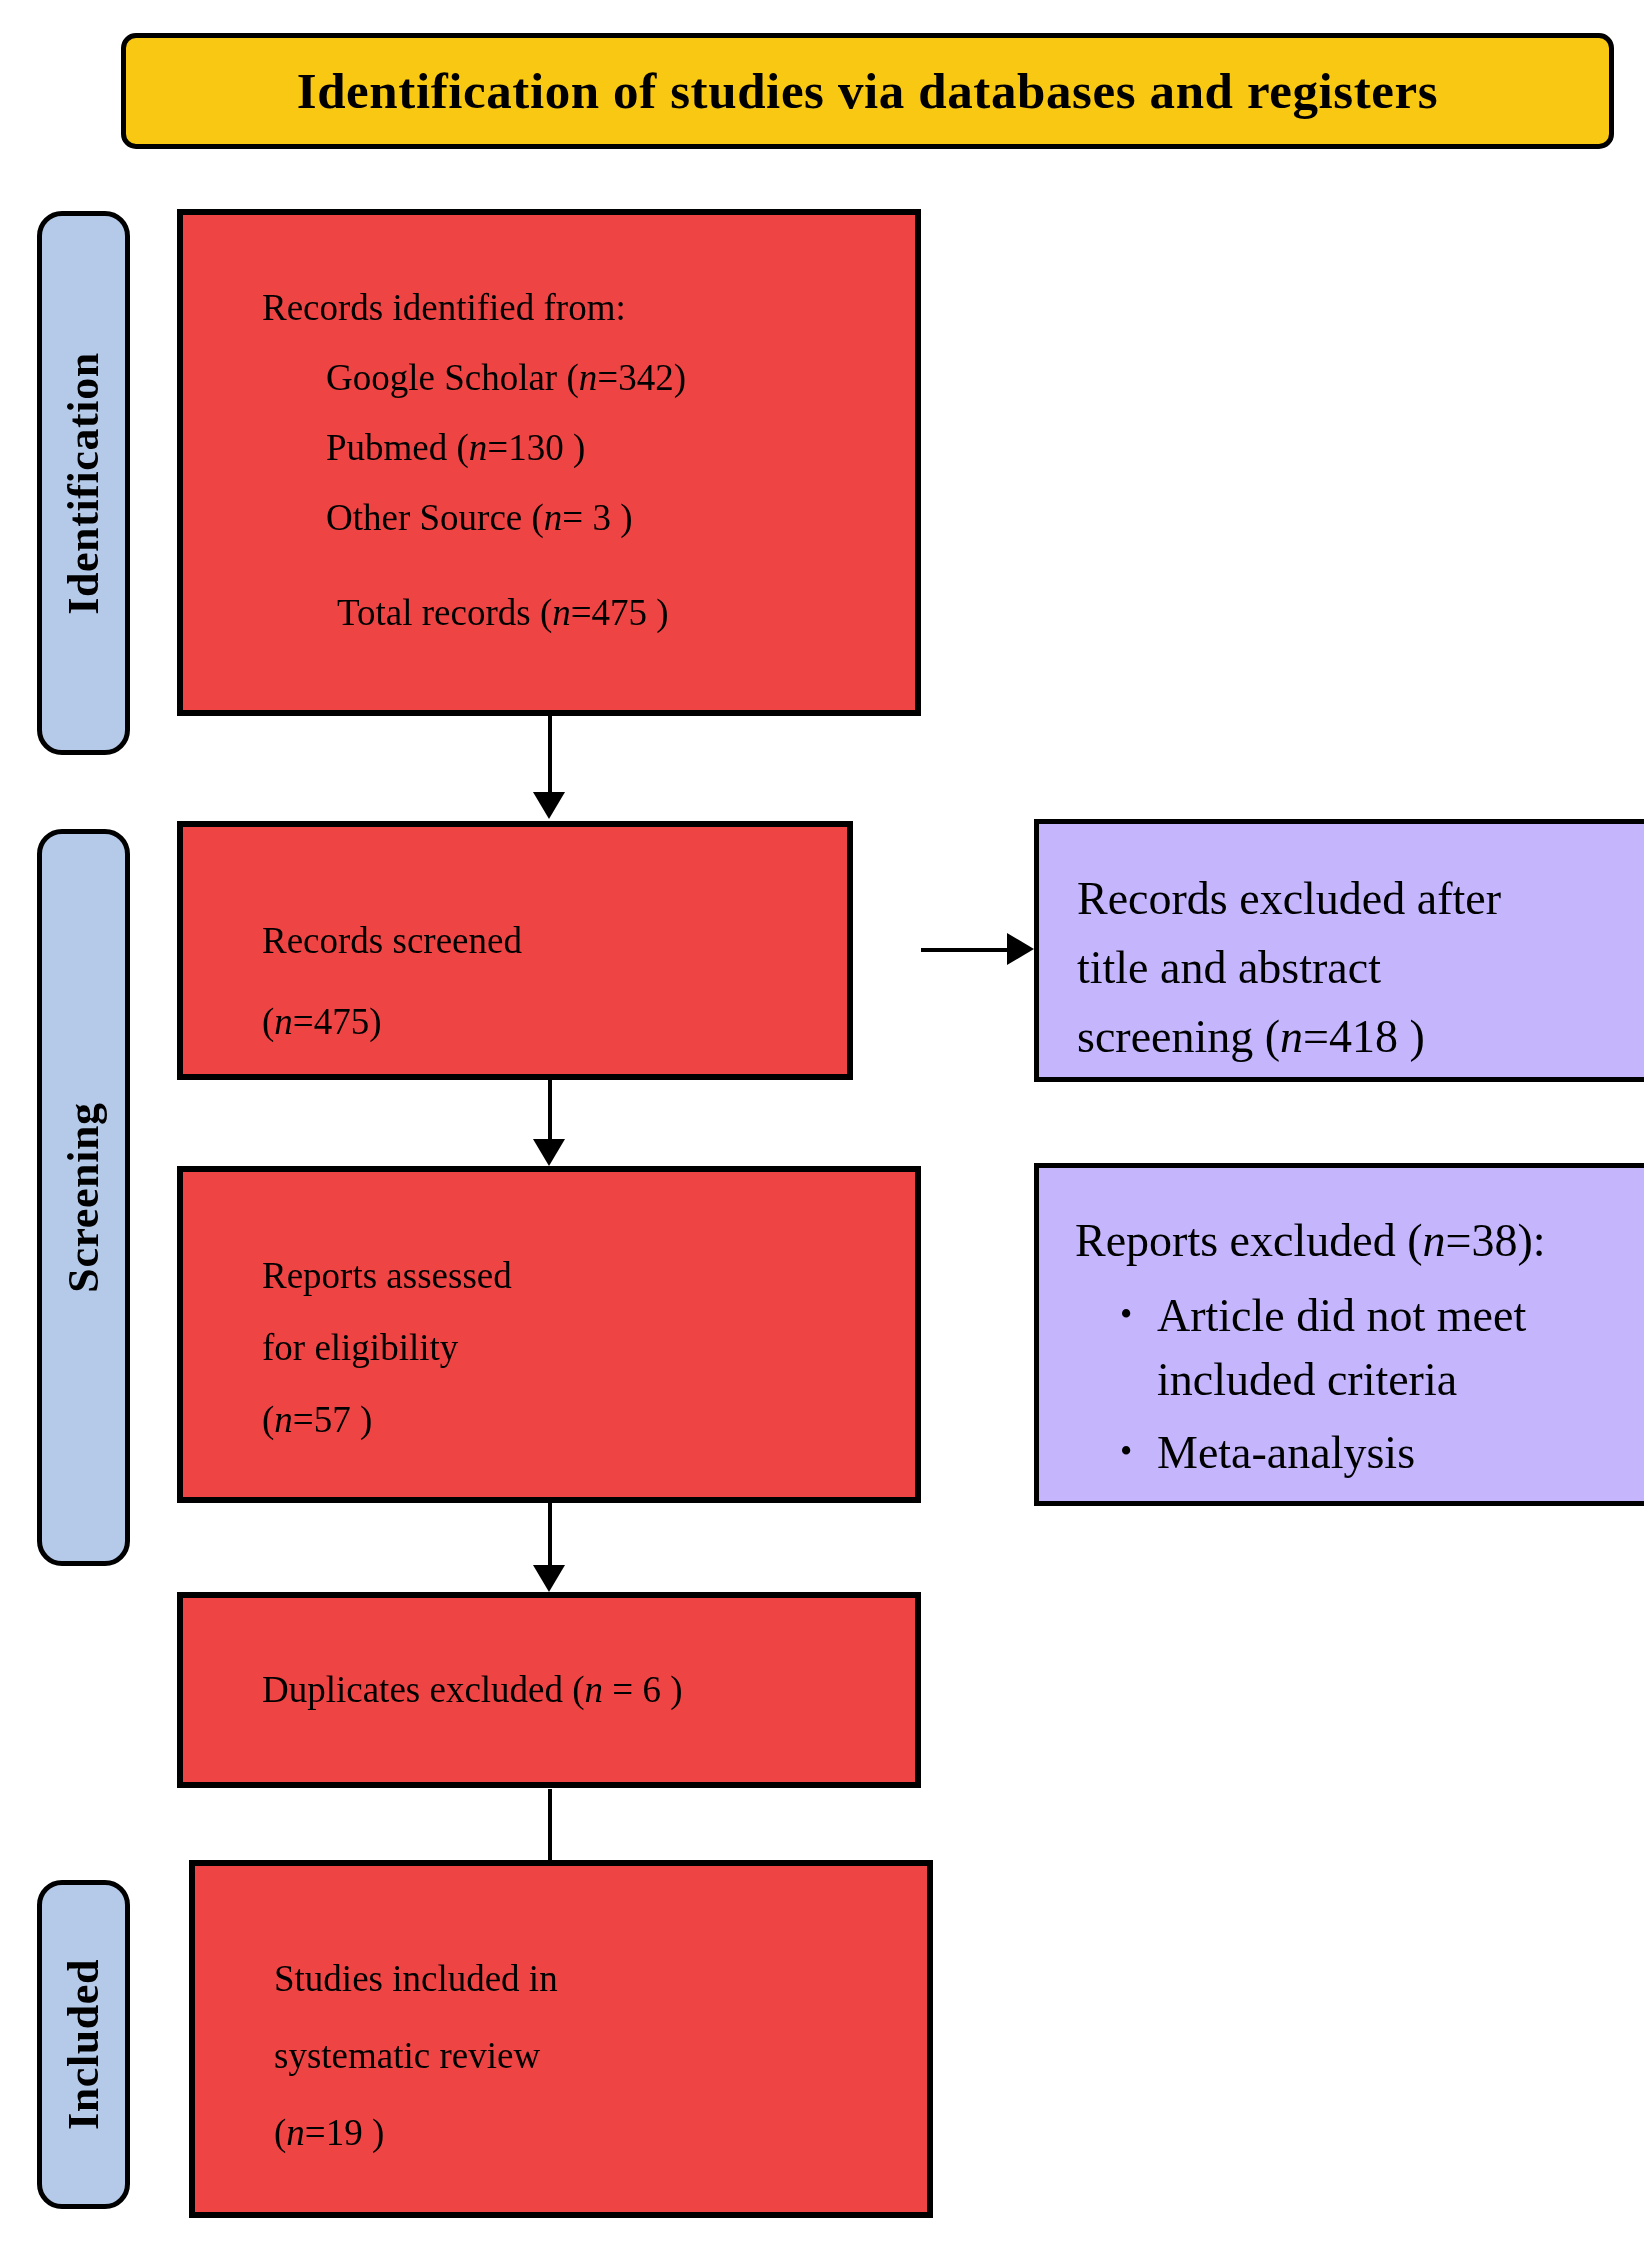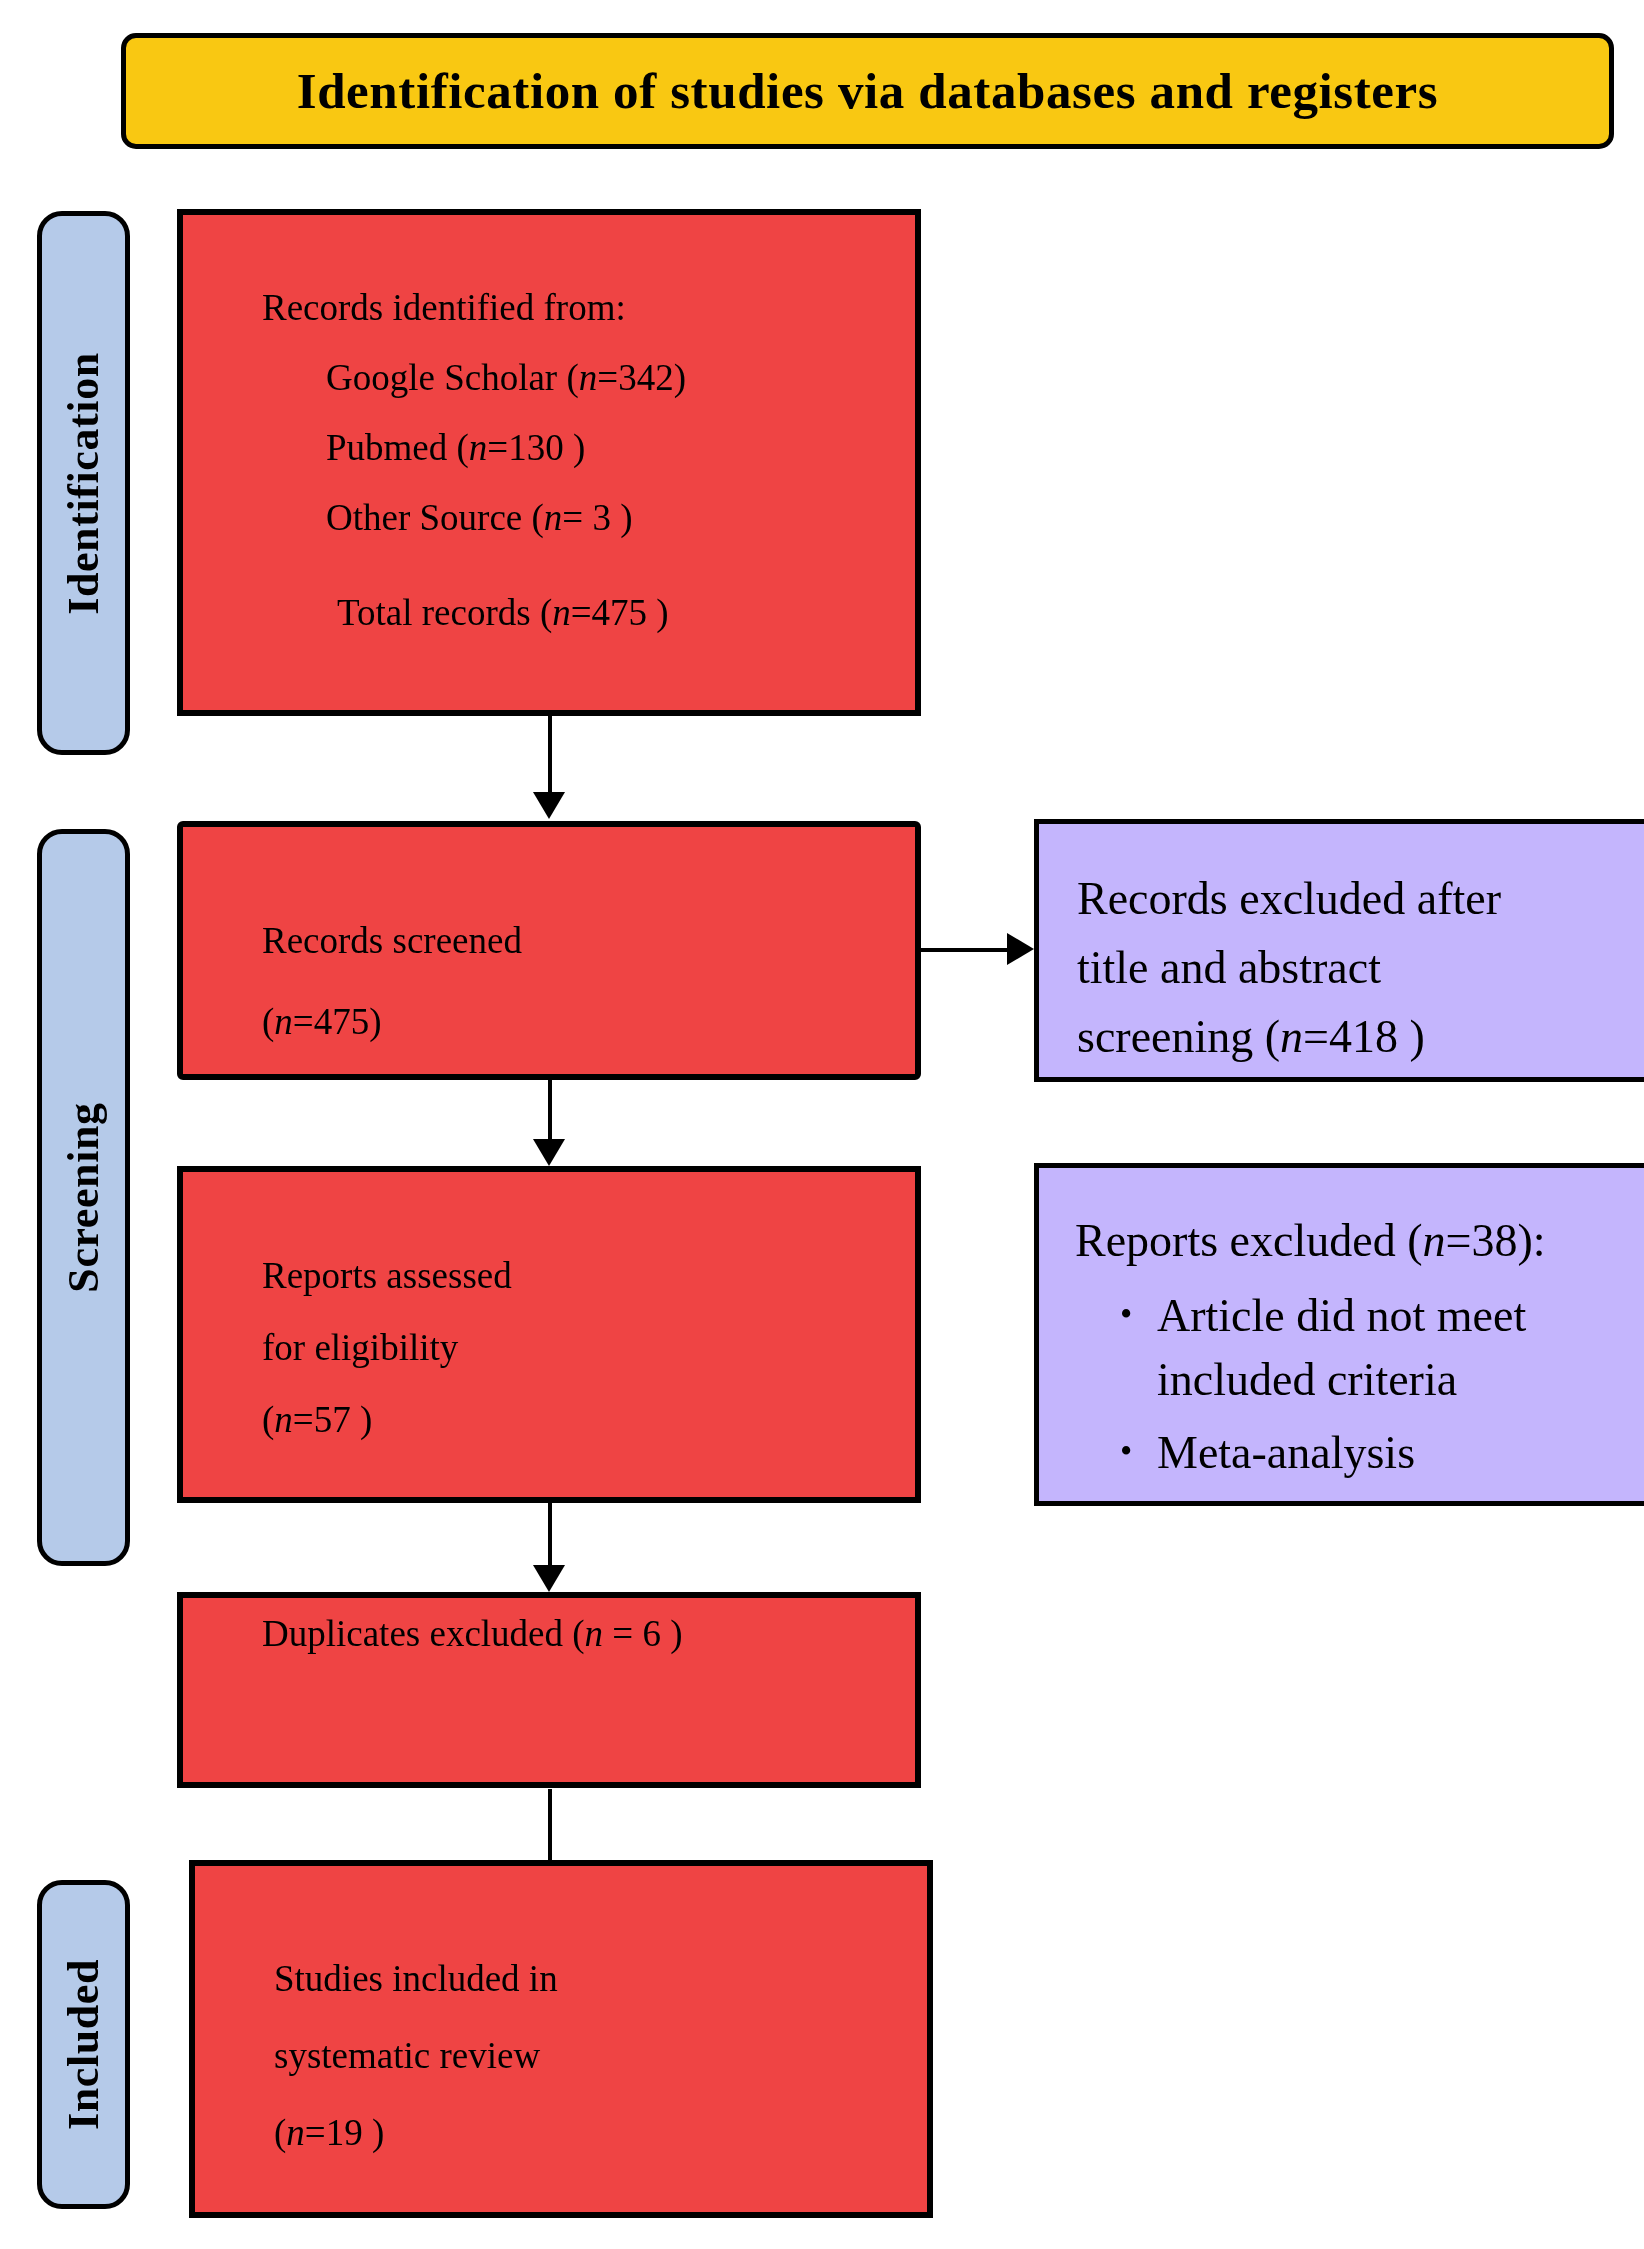--- a/index.html
+++ b/index.html
@@ -36,25 +36,25 @@
   
   .box{
     position:absolute;background:#ef4444;
     border:6.3px solid #000;box-sizing:border-box;
     font-size:37px;line-height:72px;
   }
   #box-identified{left:177px;top:209px;width:744px;height:507px;padding:58px 17.3px 0 79px;}
   #box-identified .src{margin-left:64px;}
   #box-identified .total{margin-left:75px;margin-top:25px;}
   #box-identified div{line-height:70px;}
-  #box-screened{left:177px;top:821px;width:744px;height:259px;padding:73px 17.3px 0 79px;border-radius:6px;}
+  #box-screened{left:177px;top:821px;width:676px;height:259px;padding:73px 17.3px 0 79px;}
   #box-screened div{line-height:81px;}
   #box-assessed{left:177px;top:1166px;width:744px;height:337px;padding:68px 17.3px 0 79px;}
   #box-duplicates{left:177px;top:1592px;width:744px;height:196px;
-    display:flex;align-items:flex-start;padding-left:79px;}
+    display:flex;align-items:center;padding-left:79px;}
   #box-included{left:177px;top:1860px;width:744px;height:358px;padding:74px 17.3px 0 79px;margin-left:12px;}
   #box-included div{line-height:77px;}
   .rbox{
     position:absolute;left:1034px;width:619px;background:#c4b5fd;
     border:5.2px solid #000;box-sizing:border-box;
     font-size:46px;line-height:69px;
   }
   #box-excluded-screening{top:819px;height:263px;padding:40px 17.3px 0 38px;}
   #box-excluded-reports{top:1163px;height:343px;padding:38px 21px 0 36px;}
   .bullets{list-style:none;margin:9.2px 0 0 0;padding:0 98px 0 0;}

